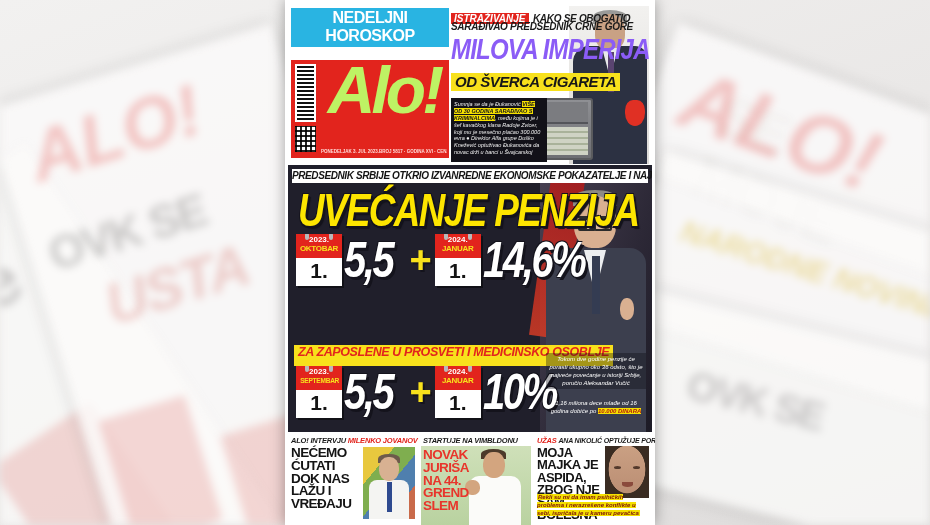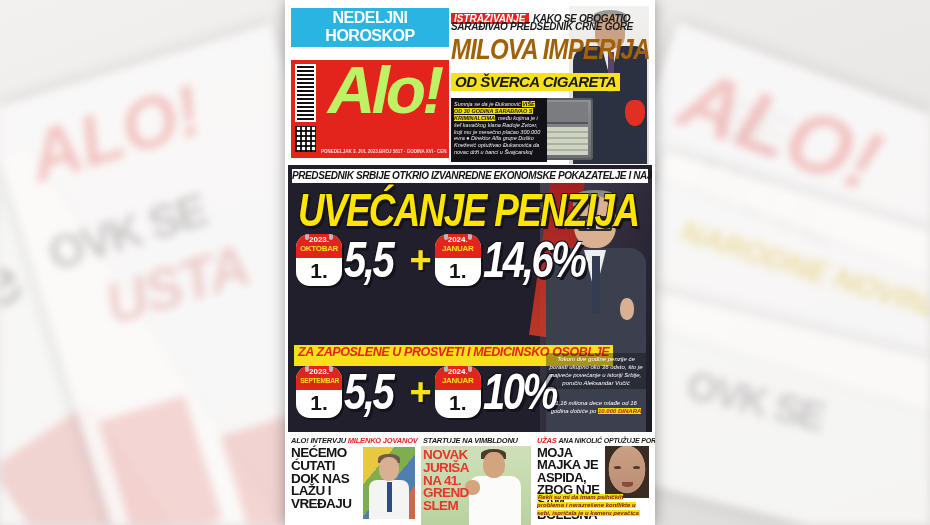--- a/index.html
+++ b/index.html
@@ -56,21 +56,21 @@
   .milo-hand { position:absolute; width:20px; height:26px; background:#e03024; border-radius:40% 40% 50% 50%; }
   .briefcase { position:absolute; left:68px; top:92px; width:74px; height:62px; background:linear-gradient(#8f9094,#6e6f73); border:2px solid #5a5b5e; border-radius:3px; }
   .briefcase-lid { position:absolute; left:3px; top:2px; right:3px; height:22px; background:#7b7c80; border-bottom:2px solid #54555a; }
   .money { position:absolute; left:3px; bottom:3px; right:3px; height:28px;
     background:repeating-linear-gradient(0deg,#cfd3c4 0 4px,#a9b29a 4px 6px),
     repeating-linear-gradient(90deg, rgba(150,90,130,.35) 0 6px, transparent 6px 14px); }
   .kicker-row { position:absolute; left:0; top:2px; white-space:nowrap; }
   .kicker-badge { background:#e2241d; color:#fff; font-weight:bold; font-style:italic; font-size:10px; padding:0 3px; }
   .kicker-rest { color:#1a1a1a; font-weight:bold; font-style:italic; font-size:10px; letter-spacing:-.3px; }
   .kicker-l2 { position:absolute; left:0; top:15px; color:#1a1a1a; font-weight:bold; font-style:italic; font-size:10px; letter-spacing:-.3px; white-space:nowrap; }
-  .top-headline { position:absolute; left:0; top:26px; color:#a16207; font-weight:bold; font-style:italic; font-size:30px; letter-spacing:-1px; white-space:nowrap; }
+  .top-headline { position:absolute; left:0; top:26px; color:#8b5cf6; font-weight:bold; font-style:italic; font-size:30px; letter-spacing:-1px; white-space:nowrap; }
   .hl-yellow { position:absolute; left:0; background:#f8e11c; color:#181818; font-weight:bold; font-style:italic; font-size:15px; padding:0 4px 1px; letter-spacing:-.5px; white-space:nowrap; }
   .top-body { position:absolute; left:0; top:92px; width:96px; height:64px; background:#121118; color:#f2f2f2;
     font-style:italic; font-size:5.5px; line-height:1.25; padding:3px; }
   .top-body .hl { background:#f5e000; color:#121118; font-weight:bold; }
   
   .main-story { position:absolute; left:3px; top:165px; width:364px; height:267px; background:#201f2b; overflow:hidden; }
   .vucic-photo { position:absolute; right:0; top:13px; width:112px; height:254px;
     background:linear-gradient(110deg,#474052 0%,#2c2836 60%,#1d1b26 100%); z-index:1; }
   .flag { position:absolute; right:78px; top:0; width:34px; height:160px; background:linear-gradient(#b21a1a,#d43b25); transform:rotate(8deg); opacity:.85; }
   .vucic-head { position:absolute; left:34px; top:18px; width:42px; height:52px; background:#d9b091; border-radius:46% 46% 42% 42%; }
@@ -87,21 +87,21 @@
   .strap { position:absolute; left:4px; top:4px; width:356px; background:#ffffff; color:#141414;
     font-weight:bold; font-style:italic; font-size:10px; text-align:center; padding:1px 0 2px; letter-spacing:-.4px; z-index:3; white-space:nowrap; }
   .big-yellow { color:#fde500; font-weight:bold; font-style:italic; letter-spacing:-2px; z-index:3; position:absolute;
     text-shadow:2px 2px 0 #14131c, -1px -1px 0 #14131c, 1px -1px 0 #14131c, -1px 2px 0 #14131c, 3px 3px 1px #14131c; white-space:nowrap; }
   .hl1 { left:10px; top:18px; font-size:46px; }
   .hl2 { left:10px; top:136px; font-size:40px; }
   .strap2 { position:absolute; left:6px; top:180px; background:#f8e11c; color:#e2241d; font-weight:bold; font-style:italic;
     font-size:12.5px; padding:0 4px 7px; letter-spacing:-.4px; z-index:3; white-space:nowrap; }
   .num-row { position:absolute; left:8px; display:flex; align-items:center; z-index:3; }
   .row1 { top:66px; } .row2 { top:198px; }
-  .calendar { width:46px; height:52px; background:#ffffff; border-radius:14px; position:relative; overflow:hidden; flex:0 0 auto;
+  .calendar { width:46px; height:52px; background:#ffffff; border-radius:0; position:relative; overflow:hidden; flex:0 0 auto;
     box-shadow:2px 2px 0 rgba(0,0,0,.45); }
   .cal-top { background:#e2241d; height:24px; text-align:center; padding-top:2px; }
   .cal-year { color:#ffffff; font-weight:bold; font-size:8px; line-height:1.1; display:block; }
   .cal-month { color:#f8e11c; font-weight:bold; font-size:8px; line-height:1.1; display:block; letter-spacing:-.3px; }
   .cal-day { color:#141414; font-weight:bold; font-size:21px; text-align:center; line-height:26px; display:block; }
   .cal-hanger { position:absolute; top:-1px; width:4px; height:7px; background:#b9b9bb; border-radius:2px; }
   .big-num { color:#ffffff; font-weight:bold; font-style:italic; font-size:50px; letter-spacing:-3px; margin:0 2px; white-space:nowrap;
     text-shadow:3px 3px 0 #14131c, -1px -1px 0 #14131c, 1px -1px 0 #14131c, -1px 1px 0 #14131c; }
   .plus { color:#f8e11c; font-weight:bold; font-size:38px; margin:0 3px; text-shadow:2px 2px 0 #14131c; }
   .quote { position:absolute; right:6px; top:188px; width:100px; color:#fff; font-style:italic; font-size:6px; line-height:1.35;
@@ -296,21 +296,21 @@
     <div class="story s2">
       <div class="photo2">
         <div class="p2-shirt"></div>
         <div class="p2-hair"></div>
         <div class="p2-head"></div>
         <div class="p2-fist"></div>
       </div>
       <div class="s-kick s2-kick">
         <span class="blk">STARTUJE NA VIMBLDONU</span>
       </div>
-      <div class="s2-headline"><span style="display:inline-block; width:62px;">NOVAK JURIŠA NA 41. GREND SLEM</span></div>
+      <div class="s2-headline"><span style="display:inline-block; width:62px;">NOVAK JURIŠA NA 44. GREND SLEM</span></div>
     </div>
 
     <div class="story s3">
       <div class="s-kick">
         <span class="red">UŽAS </span><span class="blk" style="font-size:7px;">ANA NIKOLIĆ OPTUŽUJE PORODICU</span>
       </div>
       <div class="s3-headline">MOJA MAJKA JE ASPIDA, ZBOG NJE SAM BOLESNA</div>
       <div class="photo3">
         <div class="p3-hair"></div>
         <div class="p3-eye" style="left:9px;"></div>

